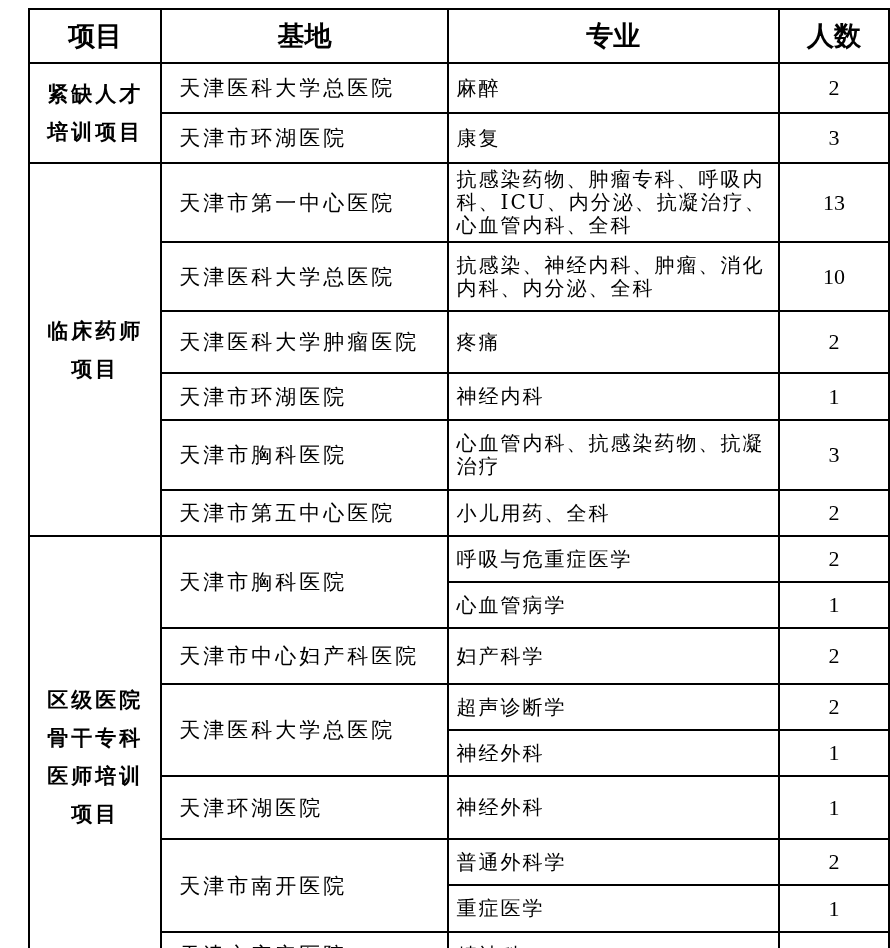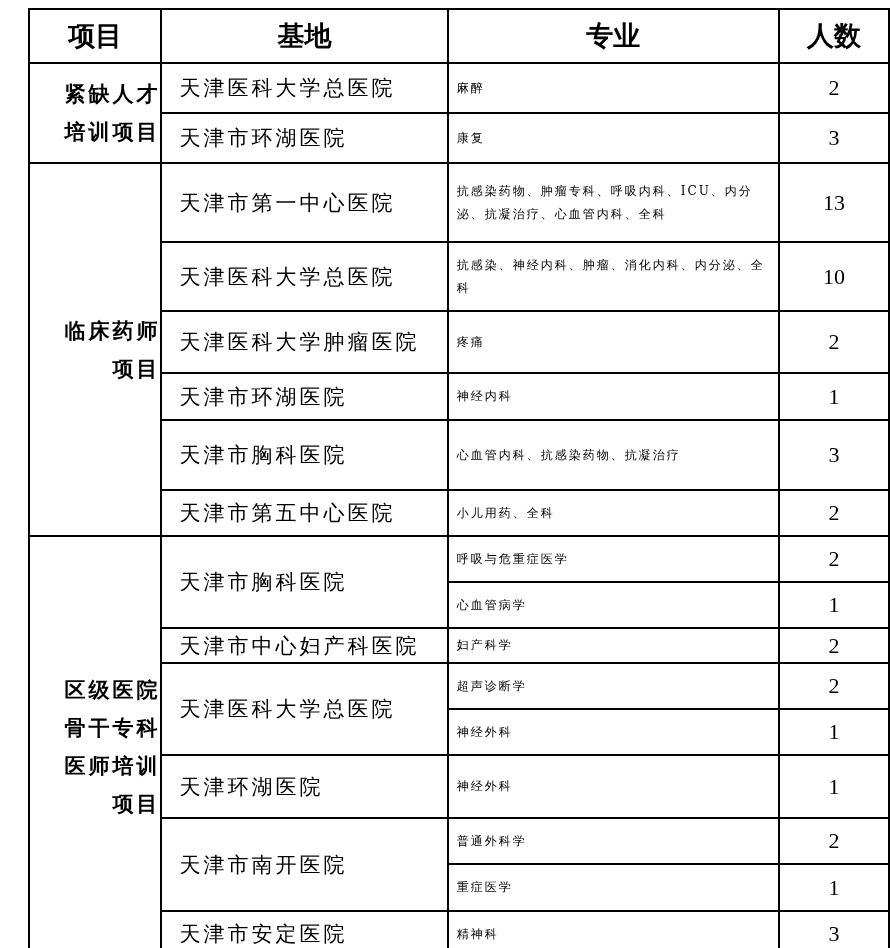--- a/index.html
+++ b/index.html
@@ -2,23 +2,23 @@
 <html><head>
 <meta charset="utf-8">
 <style>
   html, body { margin:0; padding:0; background:#ffffff; }
   body { width:890px; height:948px; position:relative; overflow:hidden;
          font-family:"DejaVu Serif","Liberation Serif",serif; color:#000; }
   table { position:absolute; left:8px; top:8px; border-collapse:collapse; table-layout:fixed;margin-left:20px; }
   td, th { border:2.5px solid #000; padding:0; }
   th { font-family:"DejaVu Sans","Liberation Sans",sans-serif; font-weight:bold; font-size:27px; text-align:center; }
   .proj { font-family:"DejaVu Sans","Liberation Sans",sans-serif; font-weight:bold; font-size:21px;
-          text-align:right; line-height:38px; letter-spacing:3px; }
+          text-align:center; line-height:38px; letter-spacing:3px; }
   .base { font-size:21px; letter-spacing:3px; padding-left:17px; text-align:left; white-space:nowrap; }
-  .spec { font-size:12px; letter-spacing:2px; padding-left:8px; padding-right:4px; text-align:left; line-height:23px; }
+  .spec { font-size:20px; letter-spacing:2px; padding-left:8px; padding-right:4px; text-align:left; line-height:23px; }
   .cnt  { font-family:"Liberation Serif","DejaVu Serif",serif; font-size:22px; text-align:center; }
 </style>
 </head>
 <body>
 
 <table>
   <colgroup>
     <col style="width:135px">
       <col style="width:287px">
       <col style="width:338px">
@@ -92,21 +92,21 @@
         <div>项目</div>
       </td>
       <td rowspan="2" class="base">天津市胸科医院</td>
       <td class="spec">呼吸与危重症医学</td>
       <td class="cnt">2</td>
     </tr>
     <tr style="height:46px">
       <td class="spec">心血管病学</td>
       <td class="cnt">1</td>
     </tr>
-    <tr style="height:35px">
+    <tr style="height:56px">
       <td class="base">天津市中心妇产科医院</td>
       <td class="spec">妇产科学</td>
       <td class="cnt">2</td>
     </tr>
     <tr style="height:46px">
       <td rowspan="2" class="base">天津医科大学总医院</td>
       <td class="spec">超声诊断学</td>
       <td class="cnt">2</td>
     </tr>
     <tr style="height:46px">

